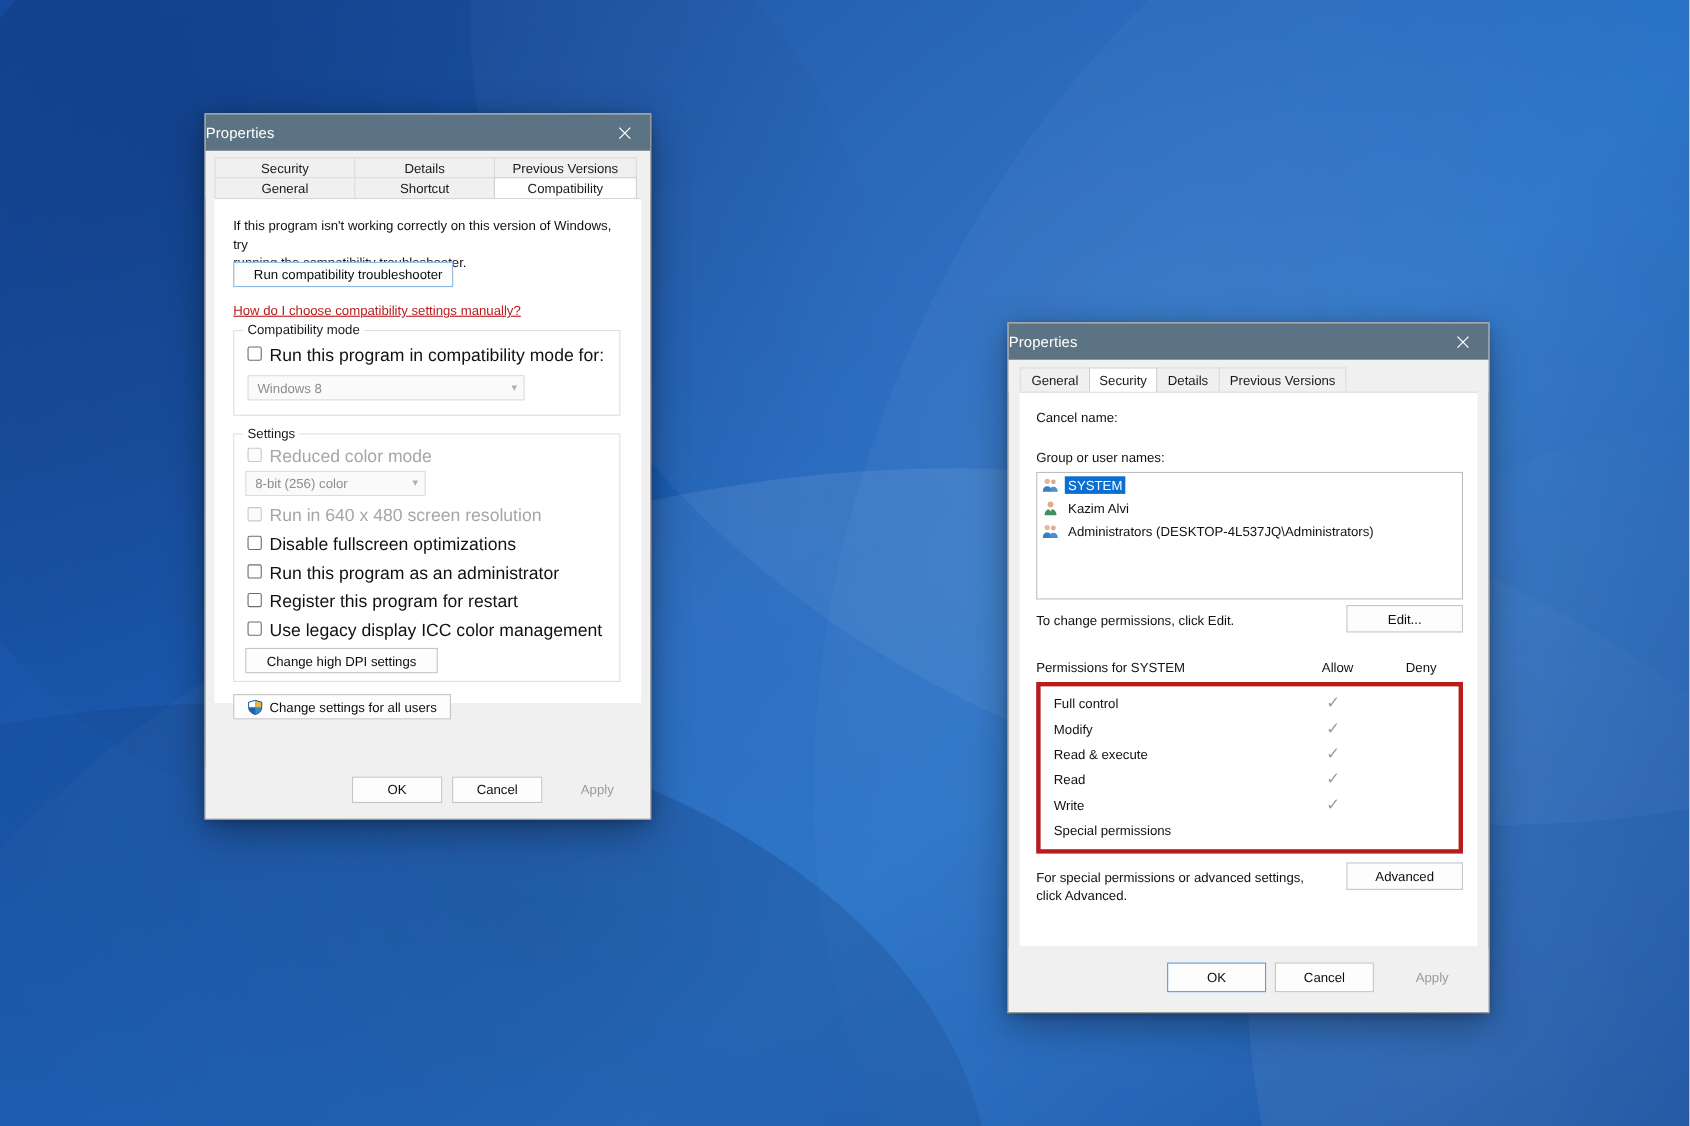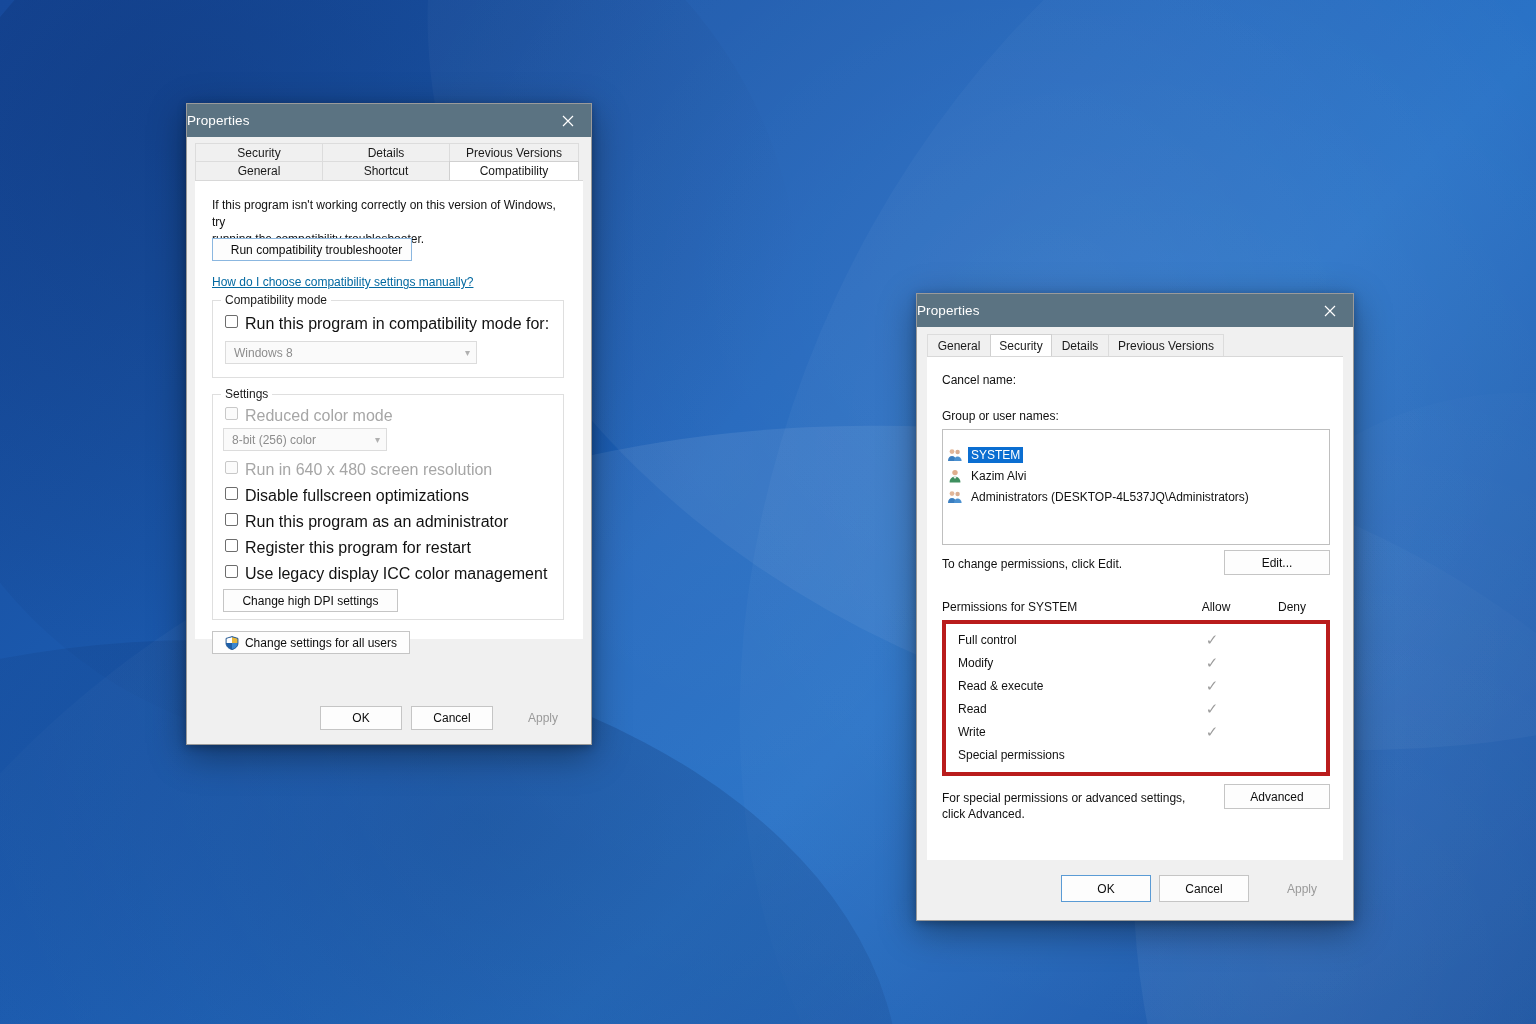--- a/index.html
+++ b/index.html
@@ -130,21 +130,21 @@
     justify-content: center;
     cursor: default;
     white-space: nowrap;
     padding: 0 8px;
   }
   .btn.default { border: 1px solid #5a9bd5; }
   .btn.disabled { color: #9a9a9a; background: #f3f3f3; border-color: #dadada; }
   .btn.accent-outline { border: 1px solid #8bb7e0; }
 
   .link {
-    color: #0369a1;
+    color: #b91c1c;
     text-decoration: underline;
     font-size: 12px;
     cursor: default;
   }
 
   .group {
     border: 1px solid #dfdfdf;
     position: absolute;
     background: #fff;
   }
@@ -400,21 +400,21 @@
       </div>
     </div>
 
     <div class="tabpane" style="height:504px; margin:0 10px;">
 
       <div class="plain" style="position:absolute; left:15px; top:16px;">Cancel name:</div>
 
       <div class="plain" style="position:absolute; left:15px; top:52px;">Group or user names:</div>
 
       <div class="listbox" style="position:absolute; left:15px; top:72px; width:388px; height:116px;">
-        <div class="listrow selected" style="margin-top:14px;">
+        <div class="listrow selected" style="margin-top:0;">
           <span class="ico-group">
             <svg width="16" height="16" viewBox="0 0 16 16">
               <circle cx="5" cy="4.6" r="2.4" fill="#e2b79a"></circle>
               <path d="M1 14 C1 10.6 2.8 9 5 9 C7.2 9 9 10.6 9 14 Z" fill="#3a7ec0"></path>
               <circle cx="10.6" cy="5" r="2.2" fill="#d9ae92"></circle>
               <path d="M7 14 C7 11 8.6 9.4 10.6 9.4 C12.6 9.4 14.6 11 14.6 14 Z" fill="#4a90d0"></path>
             </svg>
           </span>
           <span class="lbl">SYSTEM</span>
         </div>

